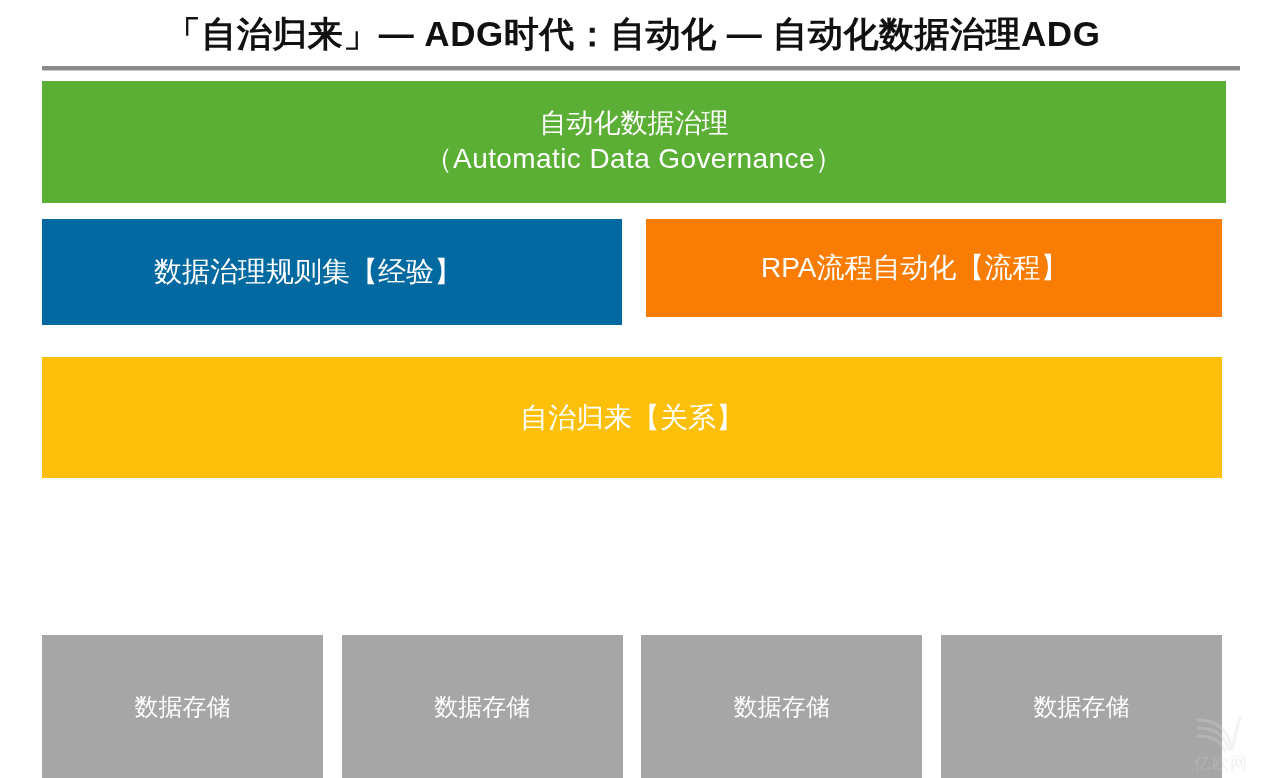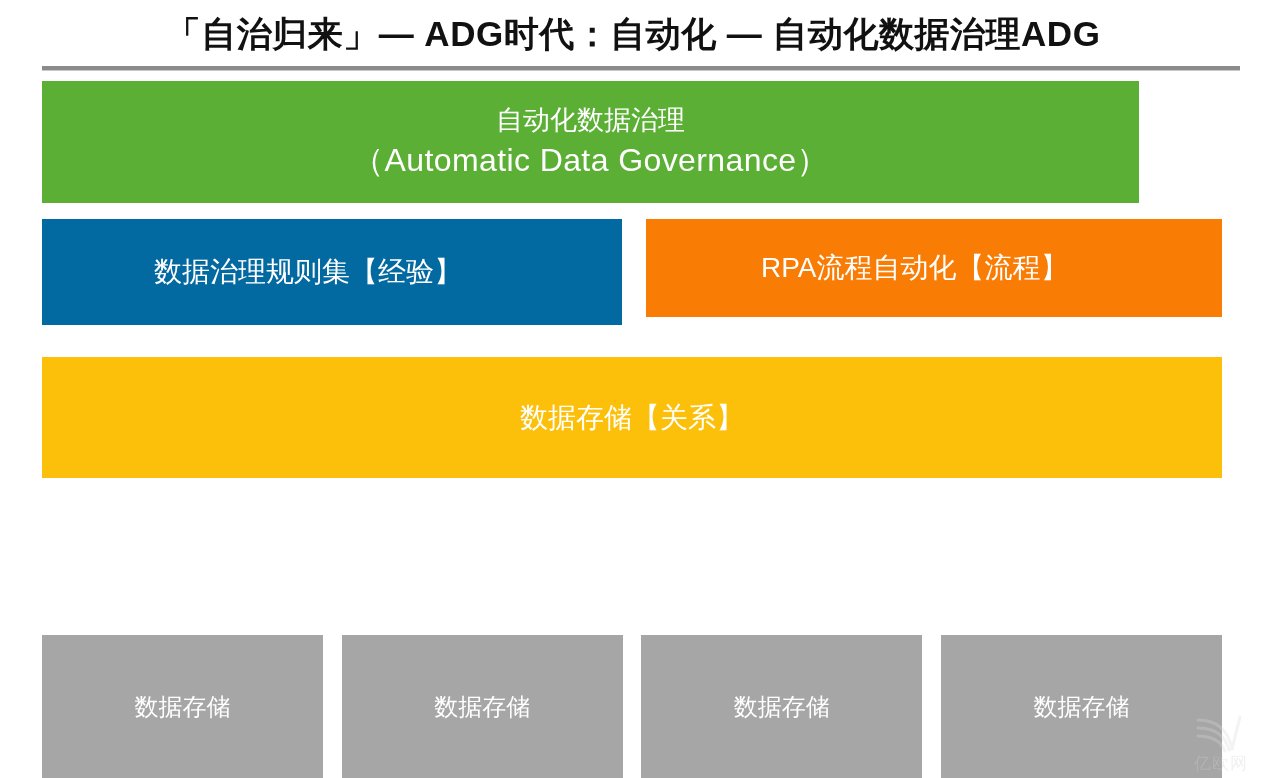--- a/index.html
+++ b/index.html
@@ -61,32 +61,32 @@
     justify-content: center;
     color: #ffffff;
     text-align: center;
     box-sizing: border-box;
   }
 
   
   .band-green {
     left: 42px;
     top: 81px;
-    width: 1097px;
+    width: 1184px;
     height: 122px;
     background: #5BAF35;
     flex-direction: column;
     line-height: 1.32;
   }
   .band-green .line-cn {
     font-size: 27px;
     font-weight: normal;
   }
   .band-green .line-en {
-    font-size: 32px;
+    font-size: 28px;
     font-weight: normal;
     letter-spacing: 0.4px;
   }
 
   
   .band-orange-left {
     left: 42px;
     top: 219px;
     width: 580px;
     height: 106px;
@@ -204,21 +204,21 @@
   </div>
 
   <div class="band band-orange-left">
     <span class="band-label">数据治理规则集【经验】</span>
   </div>
   <div class="band band-orange-right">
     <span class="band-label">RPA流程自动化【流程】</span>
   </div>
 
   <div class="band band-yellow">
-    <span class="band-label">数据存储【关系】</span>
+    <span class="band-label">自治归来【关系】</span>
   </div>
 
 
   <div class="storage-row">
     <div class="storage-box">
       <span class="band-label">数据存储</span>
     </div>
     <div class="storage-box">
       <span class="band-label">数据存储</span>
     </div>

